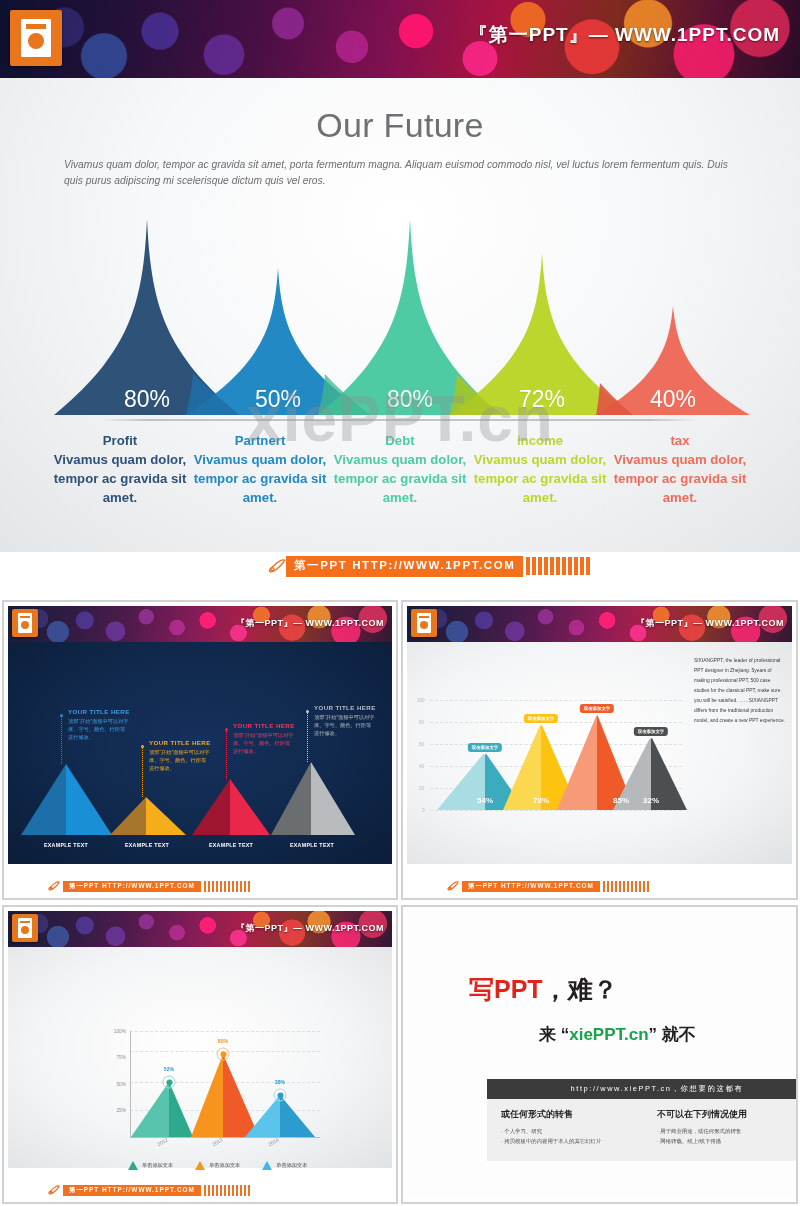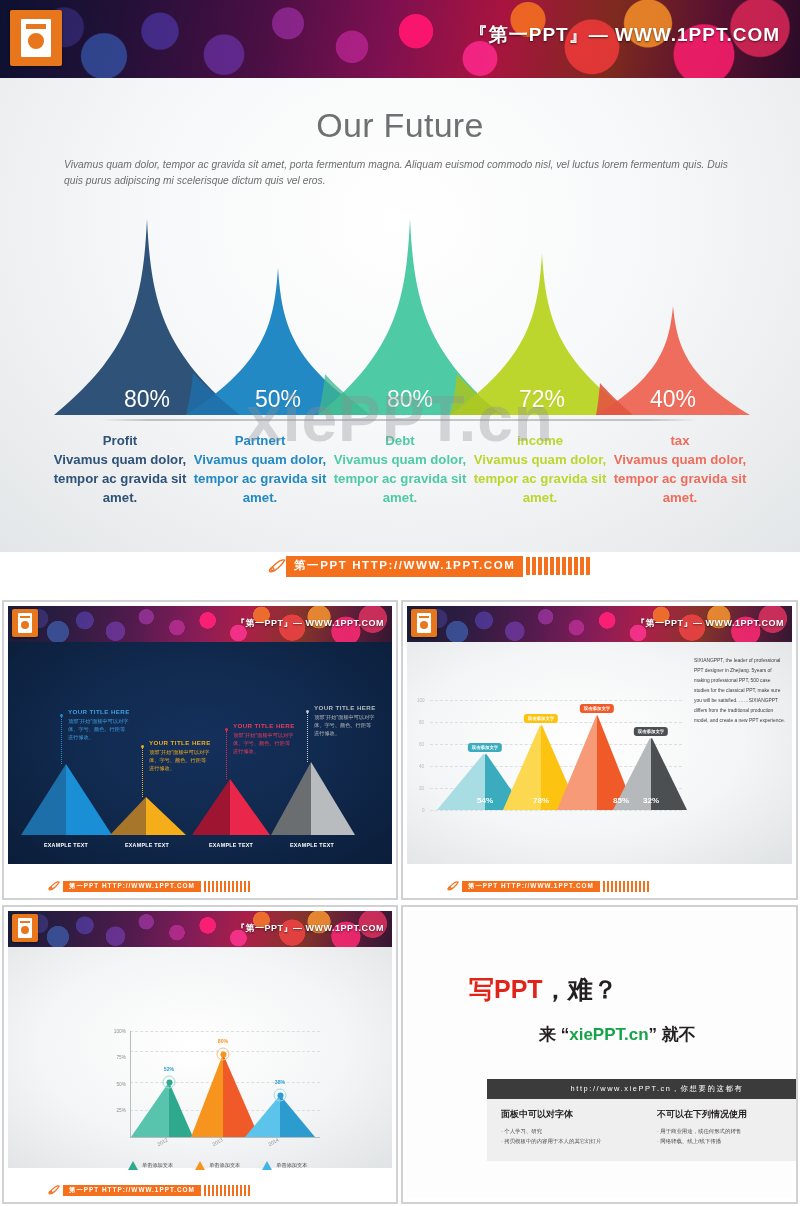--- a/index.html
+++ b/index.html
@@ -542,21 +542,21 @@
       <div id="s5-l1">
         <span class="red">写PPT</span><span>，难？</span>
       </div>
       <div id="s5-l2">
         <span>来 “</span><span class="green">xiePPT.cn</span><span>” 就不</span>
       </div>
       <div id="s5-box">
         <div id="s5-bar">http://www.xiePPT.cn，你想要的这都有</div>
         <div id="s5-grid">
           <div class="col">
-            <h4>面板中可以对字体</h4>
+            <h4>或任何形式的转售</h4>
             <ul>
               <li>个人学习、研究</li>
               <li>拷贝模板中的内容用于本人的其它幻灯片</li>
             </ul>
           </div>
           <div class="col">
             <h4>不可以在下列情况使用</h4>
             <ul>
               <li>用于商业用途，或任何形式的转售</li>
               <li>网络转载、线上/线下传播</li>

